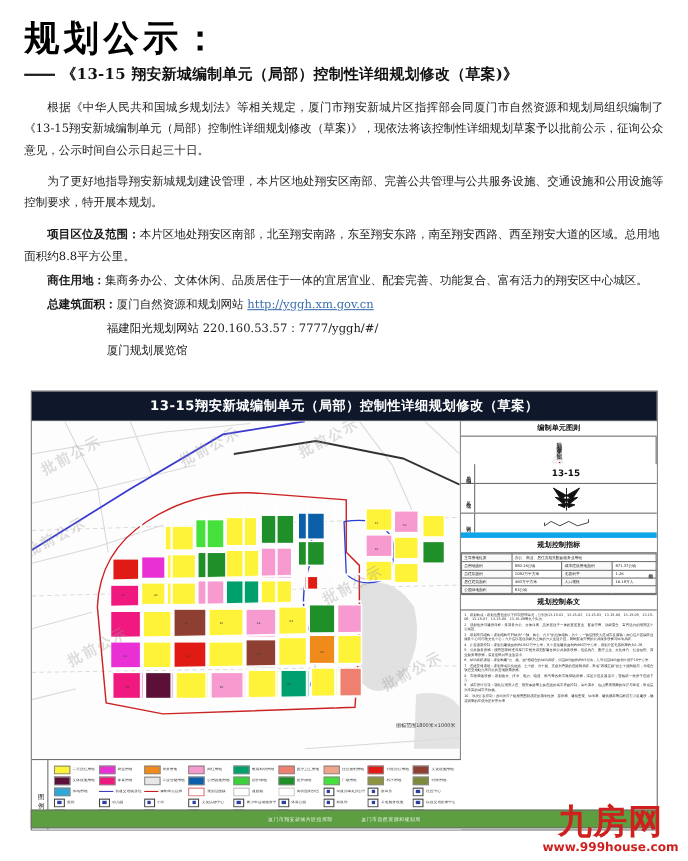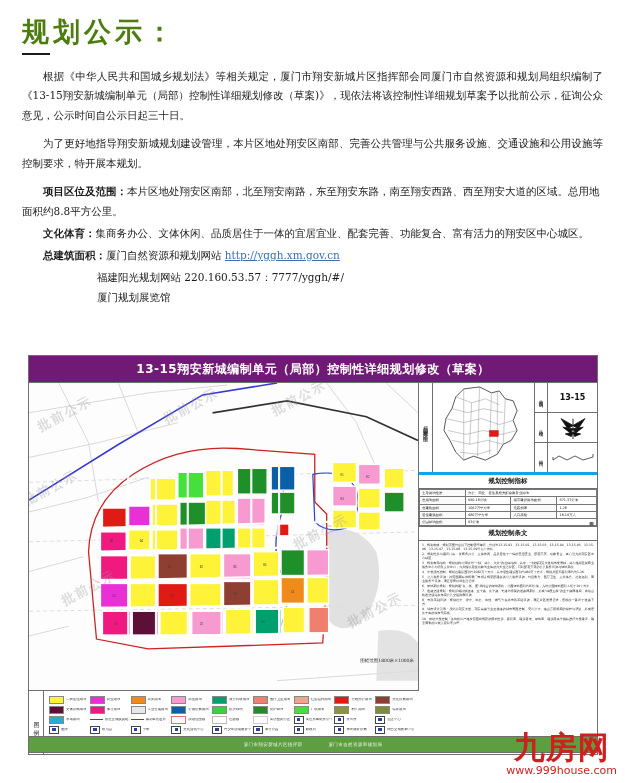--- a/index.html
+++ b/index.html
@@ -7,21 +7,21 @@
     width:625px;height:783px;
     background:#ffffff;
     font-family:"DejaVu Sans","Liberation Sans",sans-serif;
     overflow:hidden;position:relative;
   }
   .page{position:relative;width:625px;height:783px;box-sizing:border-box;}
 
   
   .notice{padding:16px 22px 0 22px;}
   .main-title{
-    color:#4d7c0f;font-size:27px;font-weight:bold;letter-spacing:4px;
+    color:#000000;font-size:32px;font-weight:bold;letter-spacing:4px;
     font-family:"DejaVu Serif","Liberation Serif",serif;
     line-height:1.15;margin:0 0 6px 0;
   }
   .subtitle-row{display:flex;align-items:center;gap:6px;margin:2px 0 12px 0;}
   .dash{display:inline-block;width:28px;height:0;border-top:2px solid #1a1a1a;flex:0 0 auto;}
   .subtitle{
     font-size:13.5px;font-weight:bold;color:#111;
     font-family:"DejaVu Serif","Liberation Serif",serif;
     letter-spacing:.3px;white-space:nowrap;
   }
@@ -39,21 +39,21 @@
   .sub-line{font-size:10.5px;color:#1b1b1b;line-height:1.9;
       font-family:"DejaVu Serif","Liberation Serif",serif;margin:0;padding-left:75px;}
   .link{color:#3d6fb0;text-decoration:underline;}
 
   
   .figure{
     position:absolute;left:28px;top:355px;width:570px;height:400px;
     border:1px solid #6f6f6f;background:#fff;box-sizing:border-box;
   }
   .fig-title{
-    height:26px;line-height:26px;background:#701a75;color:#fff;
+    height:26px;line-height:26px;background:#0f172a;color:#fff;
     font-size:12px;font-weight:bold;text-align:center;letter-spacing:.5px;
     font-family:"DejaVu Sans","Liberation Sans",sans-serif;
     border-bottom:1px solid #6f6f6f;
   }
   .fig-body{position:relative;height:308px;display:flex;}
 
   .map-pane{position:relative;flex:1 1 auto;overflow:hidden;background:#fdfdfd;
             border-right:1px solid #6f6f6f;}
   .side-pane{flex:0 0 178px;position:relative;background:#fff;}
 
@@ -94,21 +94,21 @@
           display:flex;align-items:center;justify-content:center;}
   .sw.box i{display:block;width:3.5px;height:3.5px;background:#2b3fa0;font-style:normal;}
   .lg-t{font-size:3.4px;color:#333;line-height:1;white-space:nowrap;overflow:hidden;
         font-family:"DejaVu Sans","Liberation Sans",sans-serif;}
 
   
   .sp-h{
     text-align:center;font-size:6.5px;font-weight:bold;color:#111;padding:2px 0;
     border-bottom:1px solid #6f6f6f;font-family:"DejaVu Sans","Liberation Sans",sans-serif;
   }
-  .sp-loc{display:flex;border-bottom:3px solid #0ea5e9;height:92px;box-sizing:border-box;}
+  .sp-loc{display:flex;border-bottom:5px solid #0ea5e9;height:92px;box-sizing:border-box;flex-direction:column;}
   .sp-loc-tab{flex:0 0 13px;border-right:1px solid #6f6f6f;display:flex;align-items:center;justify-content:center;}
   .sp-loc-tab span{writing-mode:vertical-rl;font-size:5px;letter-spacing:1.5px;color:#222;}
   .sp-loc-map{flex:1 1 auto;position:relative;border-right:1px solid #6f6f6f;overflow:hidden;}
   .sp-loc-side{flex:0 0 62px;display:flex;flex-direction:column;}
   .sp-cell{flex:1 1 0;display:flex;border-bottom:1px solid #6f6f6f;}
   .sp-cell:last-child{border-bottom:0;}
   .sp-cell-k{flex:0 0 12px;border-right:1px solid #6f6f6f;display:flex;align-items:center;justify-content:center;}
   .sp-cell-k span{writing-mode:vertical-rl;font-size:4.5px;letter-spacing:1px;color:#222;}
   .sp-cell-v{flex:1 1 auto;display:flex;align-items:center;justify-content:center;
              font-size:8px;font-weight:bold;color:#111;}
@@ -129,45 +129,46 @@
     background:#5d9e41;border:1px solid #6f6f6f;box-sizing:border-box;
     display:flex;align-items:center;justify-content:center;gap:26px;
   }
   .green-foot span{font-size:4.5px;color:#eaf5e6;letter-spacing:.4px;
                    font-family:"DejaVu Sans","Liberation Sans",sans-serif;}
 
   
   .logo{position:absolute;right:8px;bottom:6px;text-align:center;}
   .logo-mark{font-size:31px;font-weight:bold;color:#cf1f1f;letter-spacing:1px;
              font-family:"DejaVu Serif","Liberation Serif",serif;line-height:1;}
-  .logo-url{font-size:11px;color:#cf1f1f;font-weight:normal;margin-top:1px;
+  .logo-url{font-size:11px;color:#cf1f1f;font-weight:bold;margin-top:1px;
             font-family:"DejaVu Sans","Liberation Sans",sans-serif;}
 </style>
 </head>
 <body>
 
 <div class="page">
 
   <div class="notice">
 
     <div class="main-title">规划公示：</div>
 
     <div class="subtitle-row">
       <span class="dash"></span>
+      <span class="subtitle">《13-15 翔安新城编制单元（局部）控制性详细规划修改（草案)》</span>
     </div>
 
     <p class="para">根据《中华人民共和国城乡规划法》等相关规定，厦门市翔安新城片区指挥部会同厦门市自然资源和规划局组织编制了《13-15翔安新城编制单元（局部）控制性详细规划修改（草案)》，现依法将该控制性详细规划草案予以批前公示，征询公众意见，公示时间自公示日起三十日。</p>
     <p class="para">为了更好地指导翔安新城规划建设管理，本片区地处翔安区南部、完善公共管理与公共服务设施、交通设施和公用设施等控制要求，特开展本规划。</p>
 
     <p class="kv">
       <span class="lbl">项目区位及范围：</span><span>本片区地处翔安区南部，北至翔安南路，东至翔安东路，南至翔安西路、西至翔安大道的区域。总用地面积约8.8平方公里。</span>
     </p>
 
     <p class="kv">
-      <span class="lbl">文化体育：</span><span>集商务办公、文体休闲、品质居住于一体的宜居宜业、配套完善、功能复合、富有活力的翔安区中心城区。</span>
+      <span class="lbl">商住用地：</span><span>集商务办公、文体休闲、品质居住于一体的宜居宜业、配套完善、功能复合、富有活力的翔安区中心城区。</span>
     </p>
 
     <p class="kv">
       <span class="lbl">总建筑面积：</span><span>厦门自然资源和规划网站</span>
       <a class="link" href="#">http://yggh.xm.gov.cn</a>
     </p>
     <p class="sub-line">福建阳光规划网站  220.160.53.57：7777/yggh/#/</p>
     <p class="sub-line">厦门规划展览馆</p>
   </div>
 
@@ -312,20 +313,21 @@
         <div class="wm" style="left:-8px;top:96px;">批前公示</div>
         <div class="wm" style="left:30px;top:196px;">批前公示</div>
         <div class="wm" style="left:262px;top:140px;">批前公示</div>
         <div class="wm" style="left:316px;top:218px;">批前公示</div>
 
         <div class="scalebar">图幅范围1800米×1000米</div>
       </div>
 
       <div class="side-pane">
 
+        <div class="sp-h">编制单元图则</div>
 
         <div class="sp-loc">
           <div class="sp-loc-tab">
             <span>规划编制单元区位图</span>
           </div>
           <div class="sp-loc-map">
             <svg viewBox="0 0 100 90" style="width:100%;height:100%">
               <path d="M30 6 L46 4 L58 10 L66 8 L72 16 L80 18 L84 28 L80 38 L84 48
                        L78 58 L70 62 L64 72 L52 78 L40 74 L30 78 L22 70 L16 58 L10 48
                        L12 36 L18 26 L22 14 Z" fill="none" stroke="#444" stroke-width="0.9"></path>

